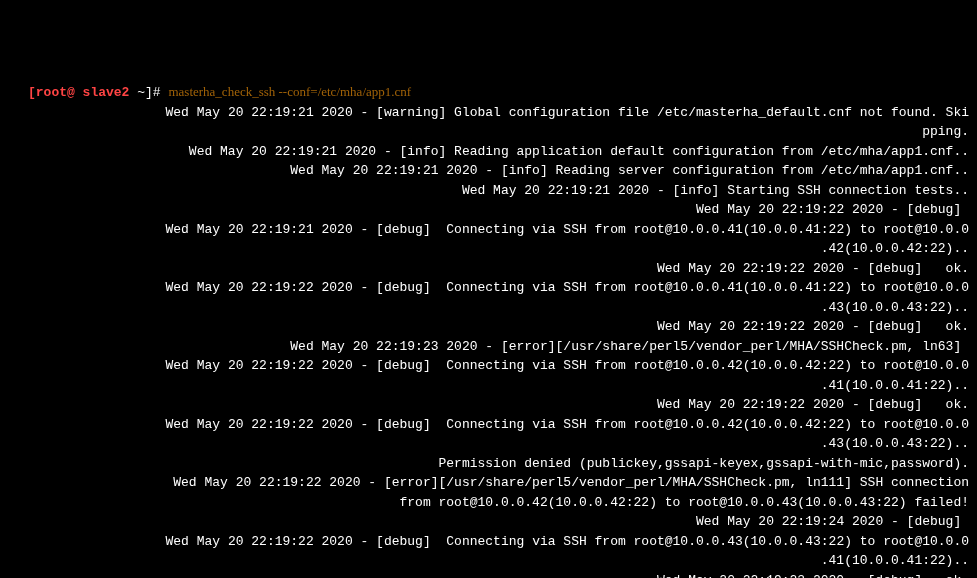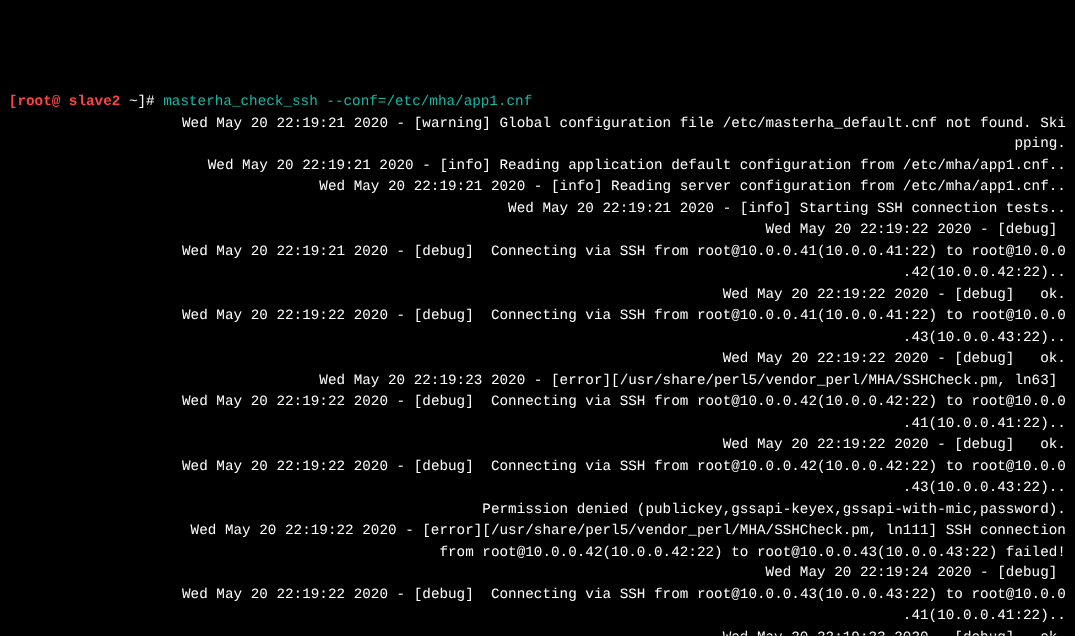--- a/index.html
+++ b/index.html
@@ -16,29 +16,31 @@
       padding: 4px 8px;
       white-space: pre-wrap;
       word-wrap: break-word;
       width: 977px;
       height: 578px;
       overflow: hidden;
     }
     .prompt-user {
       color: #ff4444;
       font-weight: bold;
+      margin-left: 20px;
     }
     .prompt-tilde {
       color: #ffffff;
     }
     .prompt-symbol {
       color: #ffffff;
     }
     .command {
-      color: #14b8a6;
+      color: #a16207;
+      font-family: Liberation Serif, serif;
     }
     .log-line {
       color: #ffffff;
       display: block;
       text-align: right;
     }
     .terminal {
       position: relative;
     }
   </style>

